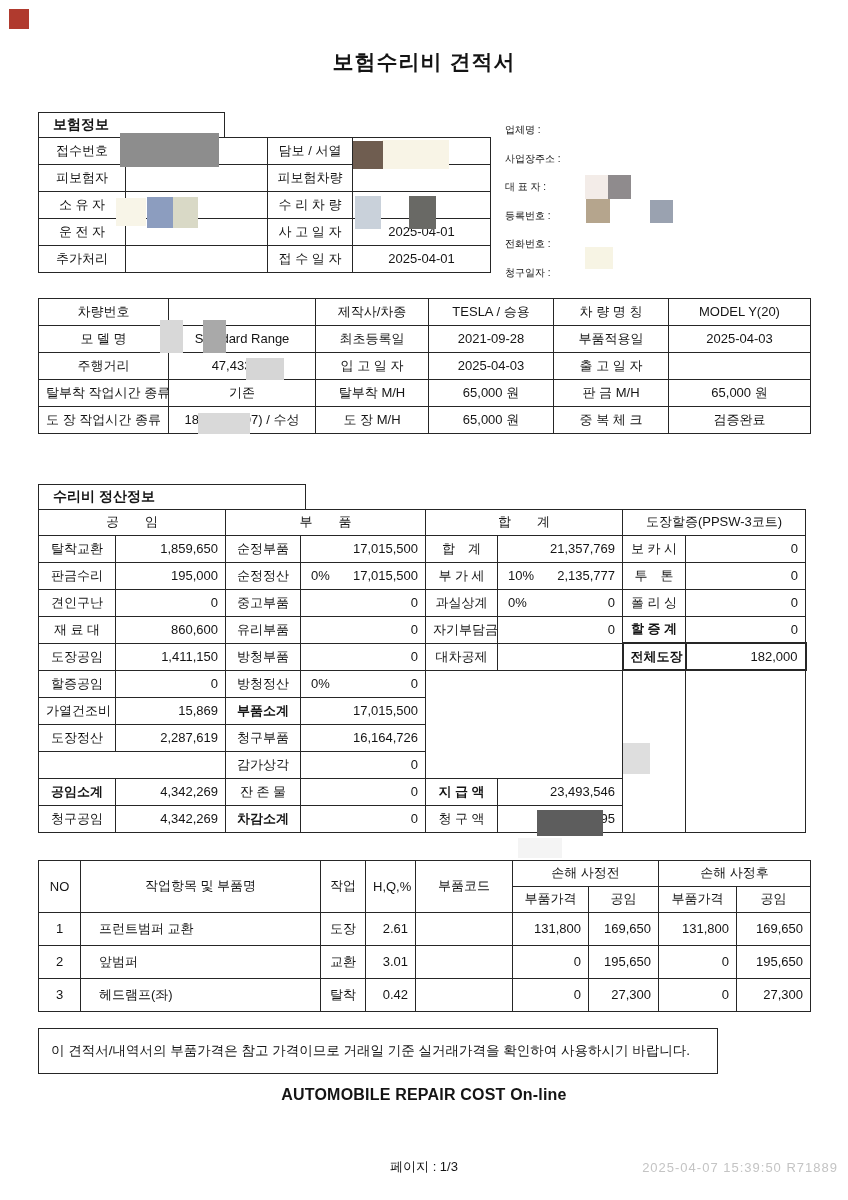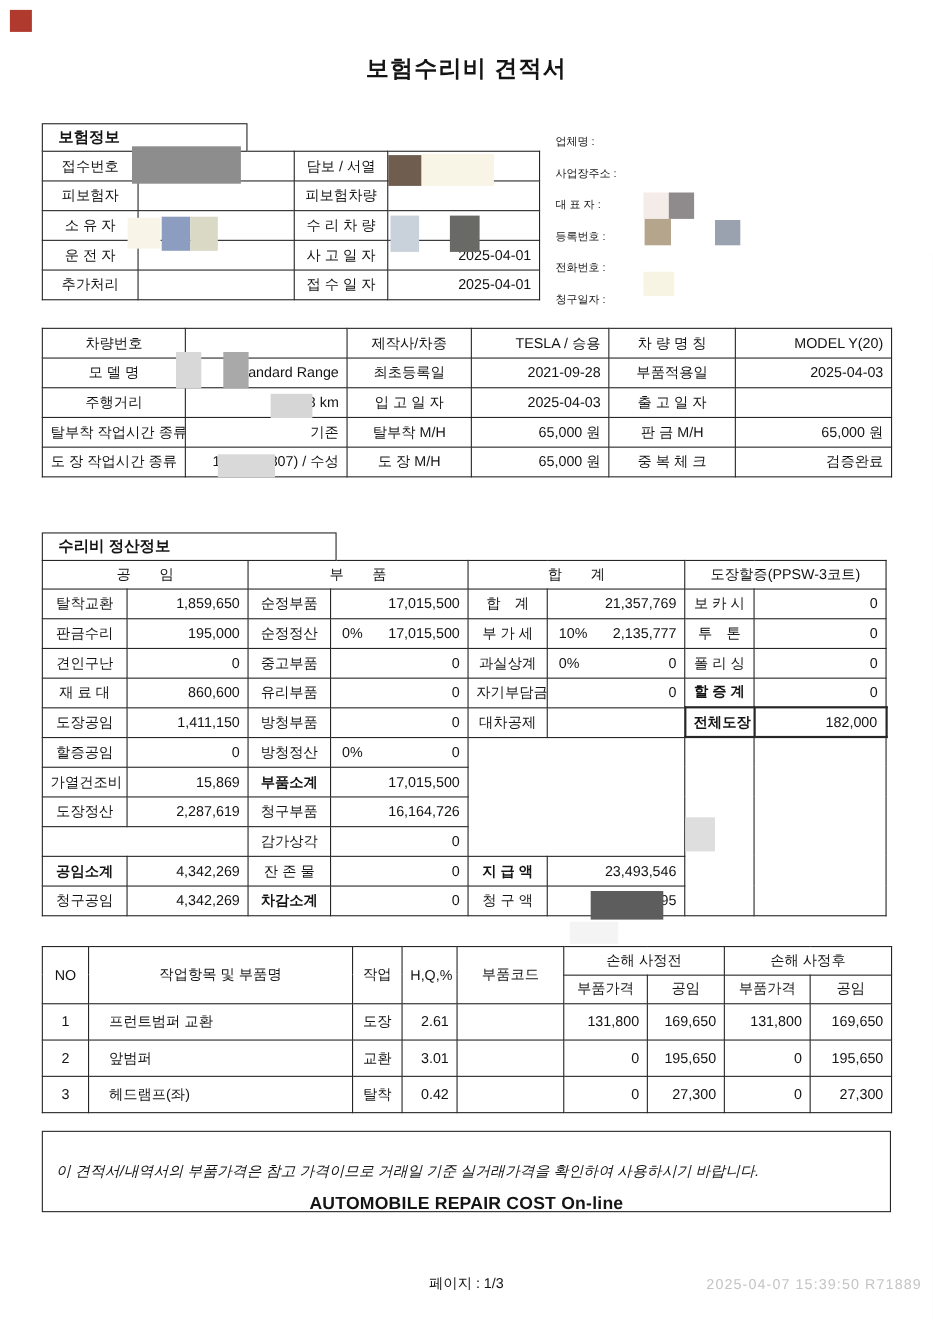--- a/index.html
+++ b/index.html
@@ -9,39 +9,39 @@
   .doc-title { position:absolute; top:48px; left:0; width:100%; text-align:center;
                font-size:21px; font-weight:bold; letter-spacing:1px; }
 
   .section { position:absolute; }
   .sec-tab { border:1.5px solid #262626; height:26px; line-height:23px; padding-left:14px;
              font-size:14px; font-weight:bold; background:#fff; position:relative; z-index:2; }
   .tbl { border-collapse:collapse; table-layout:fixed; background:#fff; margin-top:-1.5px; position:relative; z-index:1; }
   .tbl td { border:1.5px solid #262626; font-size:13px; height:27px; padding:0 7px;
             overflow:hidden; white-space:nowrap; }
   .lbl { text-align:center; }
-  .val { text-align:right; }
+  .val { text-align:center; }
   .num { text-align:right; position:relative; }
   .num .pct { position:absolute; left:10px; }
   .b { font-weight:bold; }
   .empty { border:1.5px solid #262626; }
   .ghead td { text-align:center; height:26px;margin-left:12px; }
   .thick { border-width:2px !important; }
   .wrapcell { white-space:normal !important; line-height:1.2; padding-top:2px; padding-bottom:2px; }
 
   .company { position:absolute; left:505px; top:116px; font-size:10px; }
   .company .company-line { height:28.5px; line-height:28.5px; }
 
   .work td { height:26px; }
   .work .datarow td { height:33px; }
   .work .item { text-align:left; padding-left:18px; }
   .work .ctr { text-align:center; }
 
-  .disclaimer { position:absolute; left:38px; top:1028px; width:772px; border:1.5px solid #262626;
-                padding:27px 12px; font-size:13.5px; background:#fff;font-style:italic; }
+  .disclaimer { position:absolute; left:38px; top:1028px; width:680px; border:1.5px solid #262626;
+                padding:13px 12px; font-size:13.5px; background:#fff; }
   .footer-brand { position:absolute; top:1086px; left:0; width:100%; text-align:center;
                   font-size:16px; font-weight:bold; letter-spacing:0.2px; }
   .page-label { position:absolute; top:1158px; left:0; width:100%; text-align:center; font-size:13px; }
   .print-stamp { position:absolute; top:1160px; right:10px; font-size:13px; color:#c4c4c4; letter-spacing:1px; }
 
   .redaction { position:absolute; z-index:5; }
 </style>
 </head>
 <body>
 

